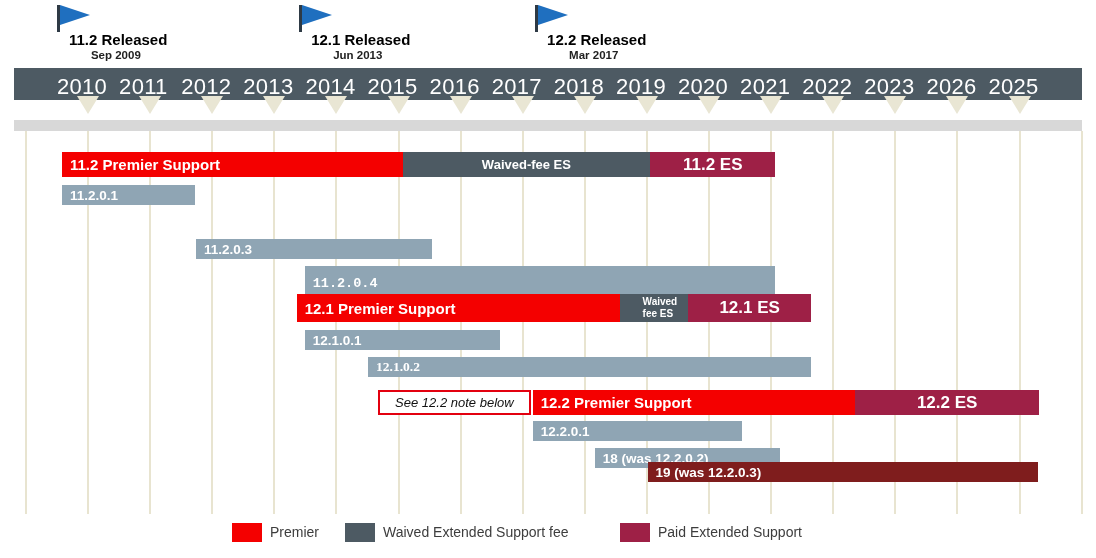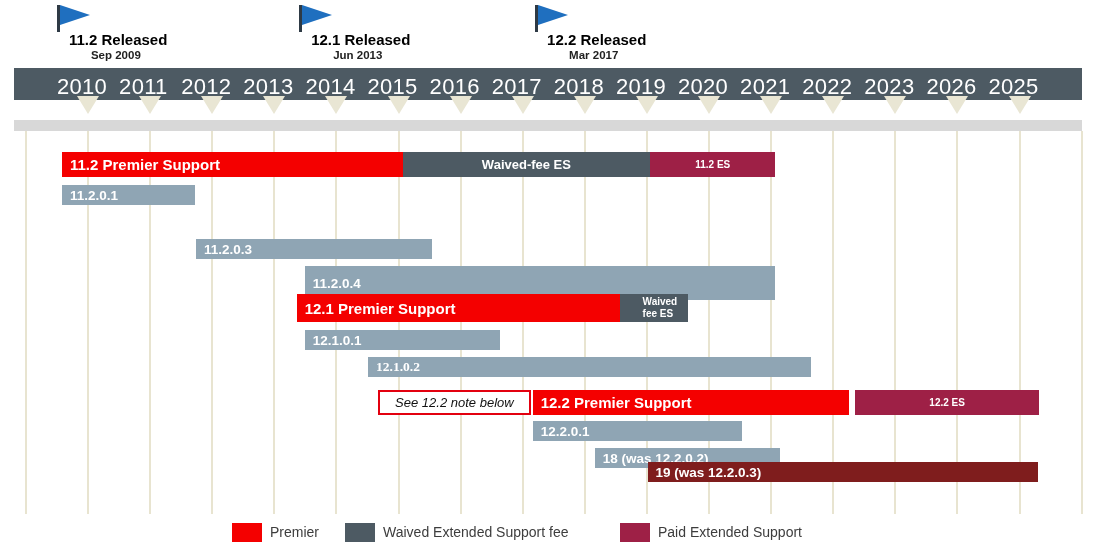--- a/index.html
+++ b/index.html
@@ -12,21 +12,21 @@
   .flag-pole{width:3px;background:#2e3a45;}
   .flag-pennant{width:0;height:0;border-top:10px solid transparent;border-bottom:10px solid transparent;}
   .flag-title{font-size:15px;font-weight:700;color:#000;white-space:nowrap;}
   .flag-date{font-size:11.5px;font-weight:700;color:#222;white-space:nowrap;}
   .bar{display:flex;align-items:center;color:#fff;font-weight:700;box-sizing:border-box;white-space:nowrap;}
   .bar.left{justify-content:flex-start;padding-left:8px;}
   .bar.center{justify-content:center;}
   .bar.premier{font-size:15px;}
   .bar.patch{font-size:13.5px;}
   .bar.waived{font-size:13px;}
-  .bar.paid{font-size:10px;}
+  .bar.paid{font-size:17px;}
   .bar.waived_small{display:block;font-size:10px;line-height:1.18;padding:2px 2px 0 23px;white-space:normal;}
   .bar.note{background:#fff;border:2px solid #e3000f;color:#111;font-weight:400;
             font-style:italic;font-size:13px;justify-content:center;white-space:nowrap;}
   .legend-swatch{}
   .legend-label{font-size:14px;color:#3d3d3d;white-space:nowrap;}
 </style>
 </head>
 <body>
 
 <div class="stage" id="stage">
@@ -92,27 +92,28 @@
     <div class="flag-date" style="left: 333.14px; top: 49px;">Jun 2013</div>
     <div class="flag-pole" style="left: 535.12px; top: 5px; height: 27px;"></div>
     <div class="flag-pennant" style="left: 538.12px; top: 5px; border-left: 30px solid rgb(31, 111, 191);"></div>
     <div class="flag-title" style="left: 547.12px; top: 31px;">12.2 Released</div>
     <div class="flag-date" style="left: 569.12px; top: 49px;">Mar 2017</div>
     <div class="bar premier left" style="left: 61.918px; top: 152px; width: 340.929px; height: 25px; background: rgb(244, 0, 0);">11.2 Premier Support</div>
     <div class="bar waived center" style="left: 402.847px; top: 152px; width: 247.158px; height: 25px; background: rgb(77, 90, 99);">Waived-fee ES</div>
     <div class="bar paid center" style="left: 650.005px; top: 152px; width: 125.442px; height: 25px; background: rgb(158, 32, 70);">11.2 ES</div>
     <div class="bar patch left" style="left: 61.918px; top: 185px; width: 132.894px; height: 20px; background: rgb(143, 165, 180);">11.2.0.1</div>
     <div class="bar patch left" style="left: 196.054px; top: 239px; width: 235.98px; height: 20px; background: rgb(143, 165, 180);">11.2.0.3</div>
-    <div class="bar patch left" style="left: 304.729px; top: 266px; width: 470.718px; height: 34px; background: rgb(143, 165, 180);">11.2.0.4</div>
+    <div class="bar patch left" style="left: 304.729px; top: 266px; width: 470.718px; height: 34px; background: rgb(143, 165, 180); font-family: Liberation Mono, monospace;">11.2.0.4</div>
     <div class="bar premier left" style="left: 296.656px; top: 294px; width: 322.92px; height: 28px; background: rgb(244, 0, 0);">12.1 Premier Support</div>
     <div class="bar waived_small left" style="left: 619.576px; top: 294px; width: 68.31px; height: 28px; background: rgb(77, 90, 99);">Waived fee ES</div>
+    <div class="bar paid center" style="left: 687.886px; top: 294px; width: 123.579px; height: 28px; background: rgb(158, 32, 70);">12.1 ES</div>
     <div class="bar patch left" style="left: 304.729px; top: 330px; width: 194.994px; height: 20px; background: rgb(143, 165, 180);">12.1.0.1</div>
     <div class="bar patch left" style="left: 368.071px; top: 357px; width: 443.394px; height: 20px; background: rgb(143, 165, 180); font-family: Liberation Serif, serif;">12.1.0.2</div>
     <div class="bar note center" style="left: 378.007px; top: 390px; width: 152.766px; height: 25px;">See 12.2 note below</div>
-    <div class="bar premier left" style="left: 532.636px; top: 390px; width: 316px; height: 25px; background: rgb(244, 0, 0);">12.2 Premier Support</div>
+    <div class="bar premier left" style="left: 532.636px; top: 390px; width: 390px; height: 25px; background: rgb(244, 0, 0);">12.2 Premier Support</div>
     <div class="bar paid center" style="left: 854.935px; top: 390px; width: 184.437px; height: 25px; background: rgb(158, 32, 70);">12.2 ES</div>
     <div class="bar patch left" style="left: 532.636px; top: 421px; width: 209px; height: 20px; background: rgb(143, 165, 180);">12.2.0.1</div>
     <div class="bar patch left" style="left: 594.736px; top: 448px; width: 185.058px; height: 20px; background: rgb(143, 165, 180);">18 (was 12.2.0.2)</div>
     <div class="bar patch left" style="left: 647.521px; top: 462px; width: 390px; height: 20px; background: #7f1d1d;">19 (was 12.2.0.3)</div>
     <div class="legend-swatch" style="left: 232px; top: 523px; width: 30px; height: 19px; background: rgb(244, 0, 0);"></div>
     <div class="legend-label" style="left: 270px; top: 524px;">Premier</div>
     <div class="legend-swatch" style="left: 345px; top: 523px; width: 30px; height: 19px; background: rgb(77, 90, 99);"></div>
     <div class="legend-label" style="left: 383px; top: 524px;">Waived Extended Support fee</div>
     <div class="legend-swatch" style="left: 620px; top: 523px; width: 30px; height: 19px; background: rgb(158, 32, 70);"></div>
     <div class="legend-label" style="left: 658px; top: 524px;">Paid Extended Support</div>

